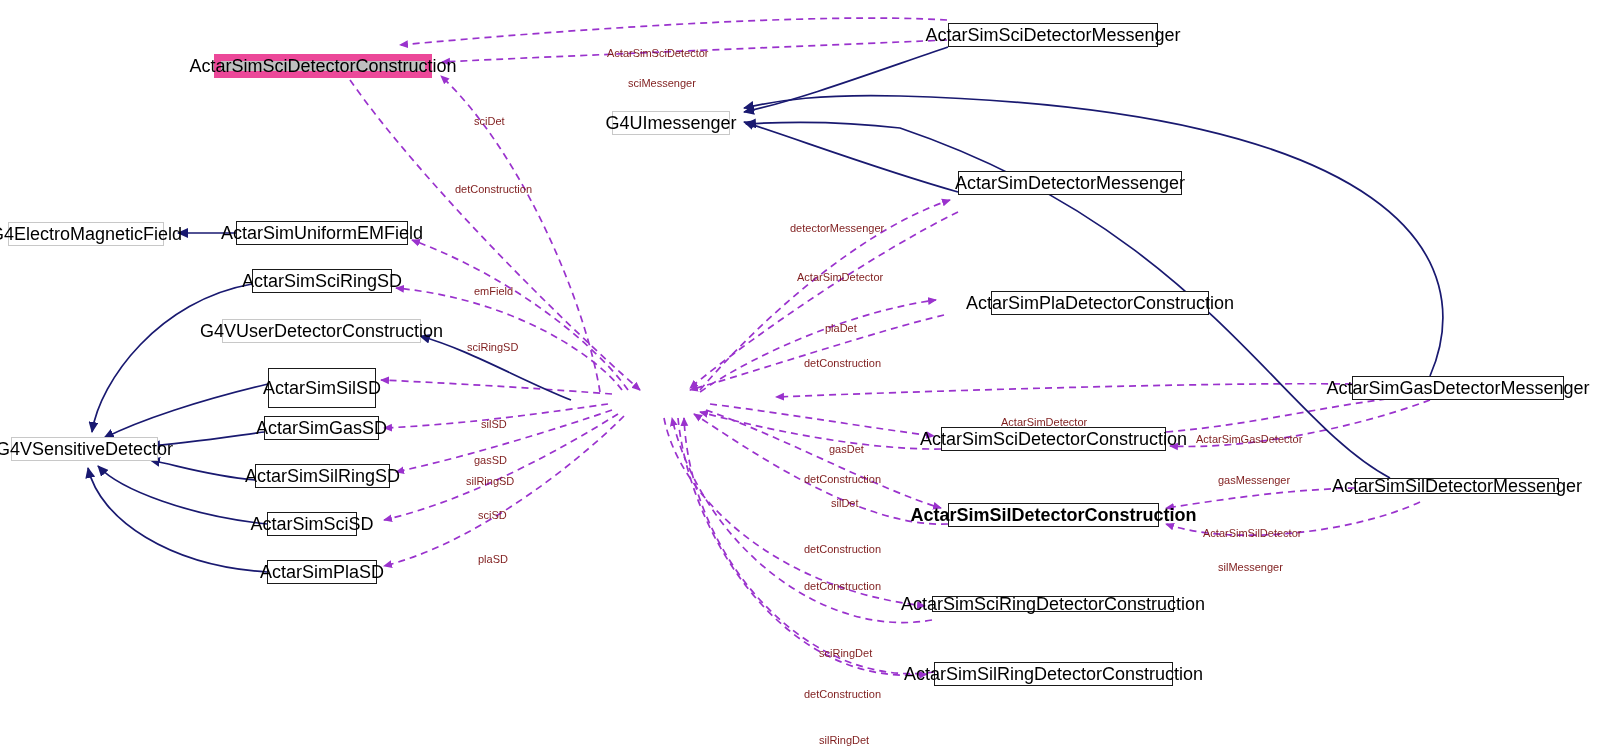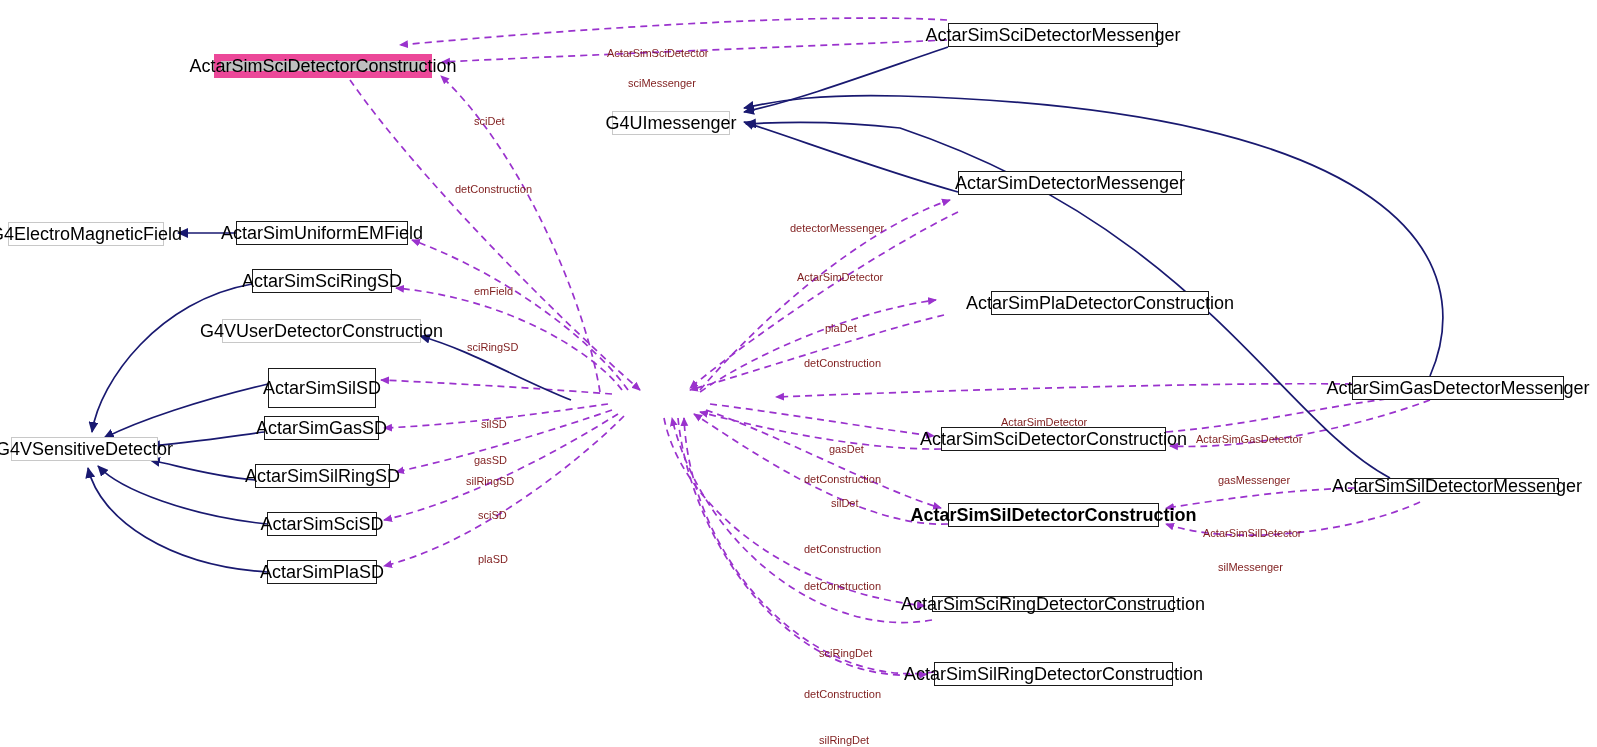--- a/index.html
+++ b/index.html
@@ -124,21 +124,21 @@
   <div class="node ext" style="left:222px;top:319px;width:199px;height:24px;">G4VUserDetectorConstruction</div>
   <div class="node cls" style="left:944px;top:291px;width:218px;height:24px;margin-left:47px;">ActarSimPlaDetectorConstruction</div>
   <div class="node cls" style="left:268px;top:368px;width:108px;height:40px;">ActarSimSilSD</div>
   <div class="node cls" style="left:1352px;top:376px;width:212px;height:24px;">ActarSimGasDetectorMessenger</div>
   <div class="node cls" style="left:264px;top:416px;width:115px;height:24px;">ActarSimGasSD</div>
   <div class="node cls" style="left:941px;top:427px;width:225px;height:24px;">ActarSimSciDetectorConstruction</div>
   <div class="node ext" style="left:11px;top:437px;width:147px;height:24px;">G4VSensitiveDetector</div>
   <div class="node cls" style="left:255px;top:464px;width:135px;height:24px;">ActarSimSilRingSD</div>
   <div class="node cls" style="left:1355px;top:478px;width:204px;height:16px;">ActarSimSilDetectorMessenger</div>
   <div class="node cls" style="left:948px;top:503px;width:211px;height:24px;font-weight:bold;">ActarSimSilDetectorConstruction</div>
-  <div class="node cls" style="left:267px;top:512px;width:110px;height:24px;">ActarSimSciSD</div>
+  <div class="node cls" style="left:267px;top:512px;width:90px;height:24px;">ActarSimSciSD</div>
   <div class="node cls" style="left:267px;top:560px;width:110px;height:24px;">ActarSimPlaSD</div>
   <div class="node cls" style="left:932px;top:596px;width:242px;height:16px;">ActarSimSciRingDetectorConstruction</div>
   <div class="node cls" style="left:934px;top:662px;width:239px;height:24px;">ActarSimSilRingDetectorConstruction</div>
 
   <div class="elabel" style="left:607px;top:4px;">ActarSimSciDetector</div>
   <div class="elabel" style="left:628px;top:34px;">sciMessenger</div>
   <div class="elabel" style="left:474px;top:72px;">sciDet</div>
   <div class="elabel" style="left:455px;top:140px;">detConstruction</div>
   <div class="elabel" style="left:790px;top:179px;">detectorMessenger</div>
   <div class="elabel" style="left:797px;top:228px;">ActarSimDetector</div>

